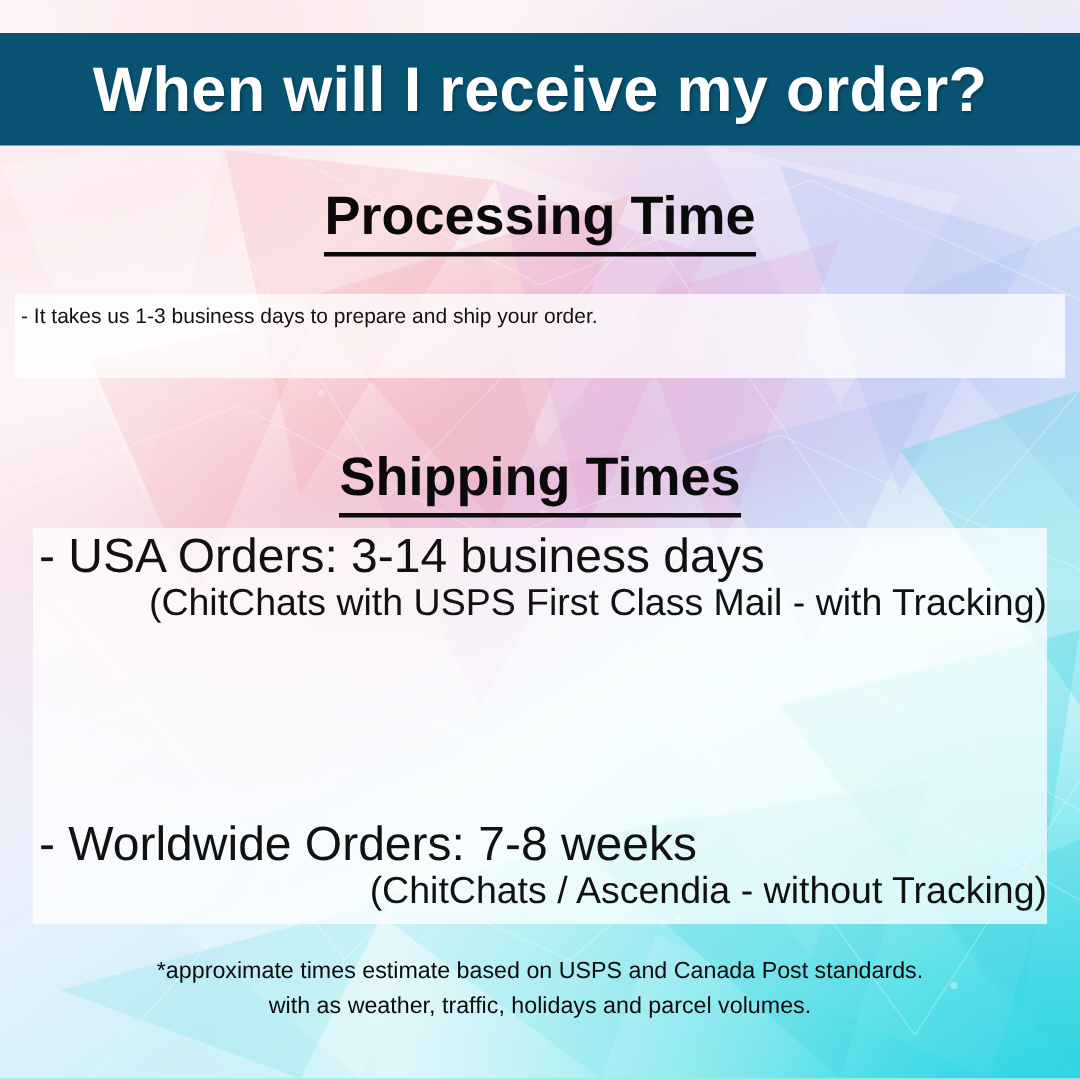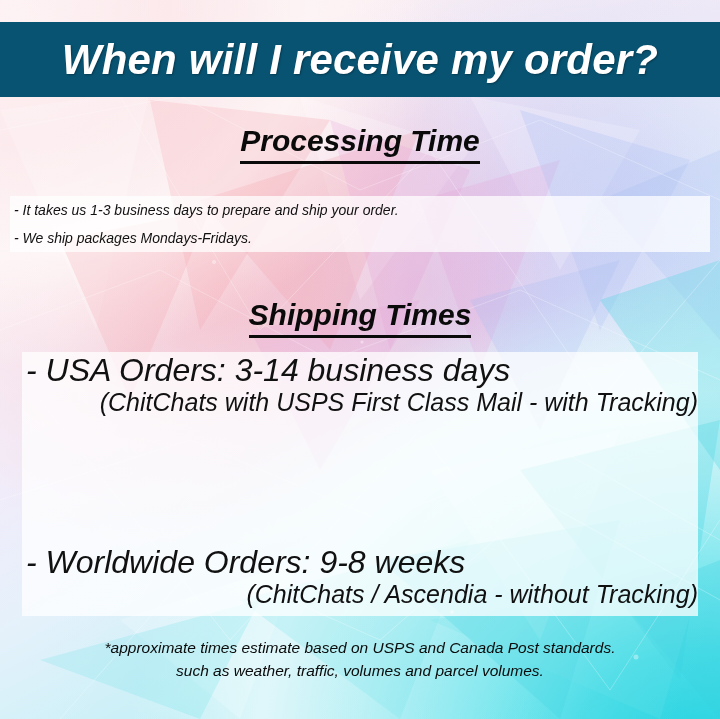--- a/index.html
+++ b/index.html
@@ -14,21 +14,20 @@
     font-family: "Liberation Sans", sans-serif;
     background: #ffffff;
   }
 
   .poster {
     position: relative;
     width: 720px;
     height: 719px;
     overflow: hidden;
     background: #5eead4;
-    font-style: italic;
   }
 
   
   .bg-base {
     position: absolute;
     inset: 0;
     background:
       radial-gradient(115% 95% at 96% 104%, #21d2e0 0%, #42dbe6 14%, #7ee7ee 27%, #b8f0f5 40%, #dff7fa 52%, rgba(255,255,255,0) 68%),
       radial-gradient(85% 70% at 2% 2%, #fdeef0 0%, #fbe4e8 25%, #fdf3f4 48%, rgba(255,255,255,0) 70%),
       radial-gradient(70% 60% at 30% 38%, rgba(247,178,186,0.75) 0%, rgba(248,200,206,0.40) 35%, rgba(255,255,255,0) 68%),
@@ -73,21 +72,21 @@
     white-space: nowrap;
     text-shadow: 1px 1px 2px rgba(0,0,0,0.30);
   }
 
   
   .section-heading {
     position: absolute;
     width: 100%;
     text-align: center;
     color: #0a0a0a;
-    font-size: 30px;
+    font-size: 36px;
     font-weight: 600;
     line-height: 1;
   }
   .section-heading span {
     border-bottom: 3px solid #0a0a0a;
     padding-bottom: 4px;
   }
   #heading-processing { top: 126px; }
   #heading-shipping  { top: 300px; }
 
@@ -225,38 +224,37 @@
     <div class="header-title">When will I receive my order?</div>
   </div>
 
   <div class="section-heading" id="heading-processing">
     <span>Processing Time</span>
   </div>
 
   <div class="panel" id="panel-processing"></div>
   <div class="processing-lines">
     <div class="line">- It takes us 1-3 business days to prepare and ship your order.</div>
-    <div class="line">- We ship packages Mondays-Fridays.</div>
   </div>
 
   <div class="section-heading" id="heading-shipping">
     <span>Shipping Times</span>
   </div>
 
   <div class="panel" id="panel-shipping"></div>
 
   <div class="ship-block" id="ship-usa">
     <div class="ship-main">- USA Orders: 3-14 business days</div>
     <div class="ship-sub">(ChitChats with USPS First Class Mail - with Tracking)</div>
   </div>
 
 
   <div class="ship-block" id="ship-worldwide">
-    <div class="ship-main">- Worldwide Orders: 9-8 weeks</div>
+    <div class="ship-main">- Worldwide Orders: 7-8 weeks</div>
     <div class="ship-sub">(ChitChats / Ascendia - without Tracking)</div>
   </div>
 
   <div class="footer-note">
     <div class="fline">*approximate times estimate based on USPS and Canada Post standards.</div>
-    <div class="fline">such as weather, traffic, volumes and parcel volumes.</div>
+    <div class="fline">with as weather, traffic, holidays and parcel volumes.</div>
   </div>
 
 </div>
 
 </body></html>

